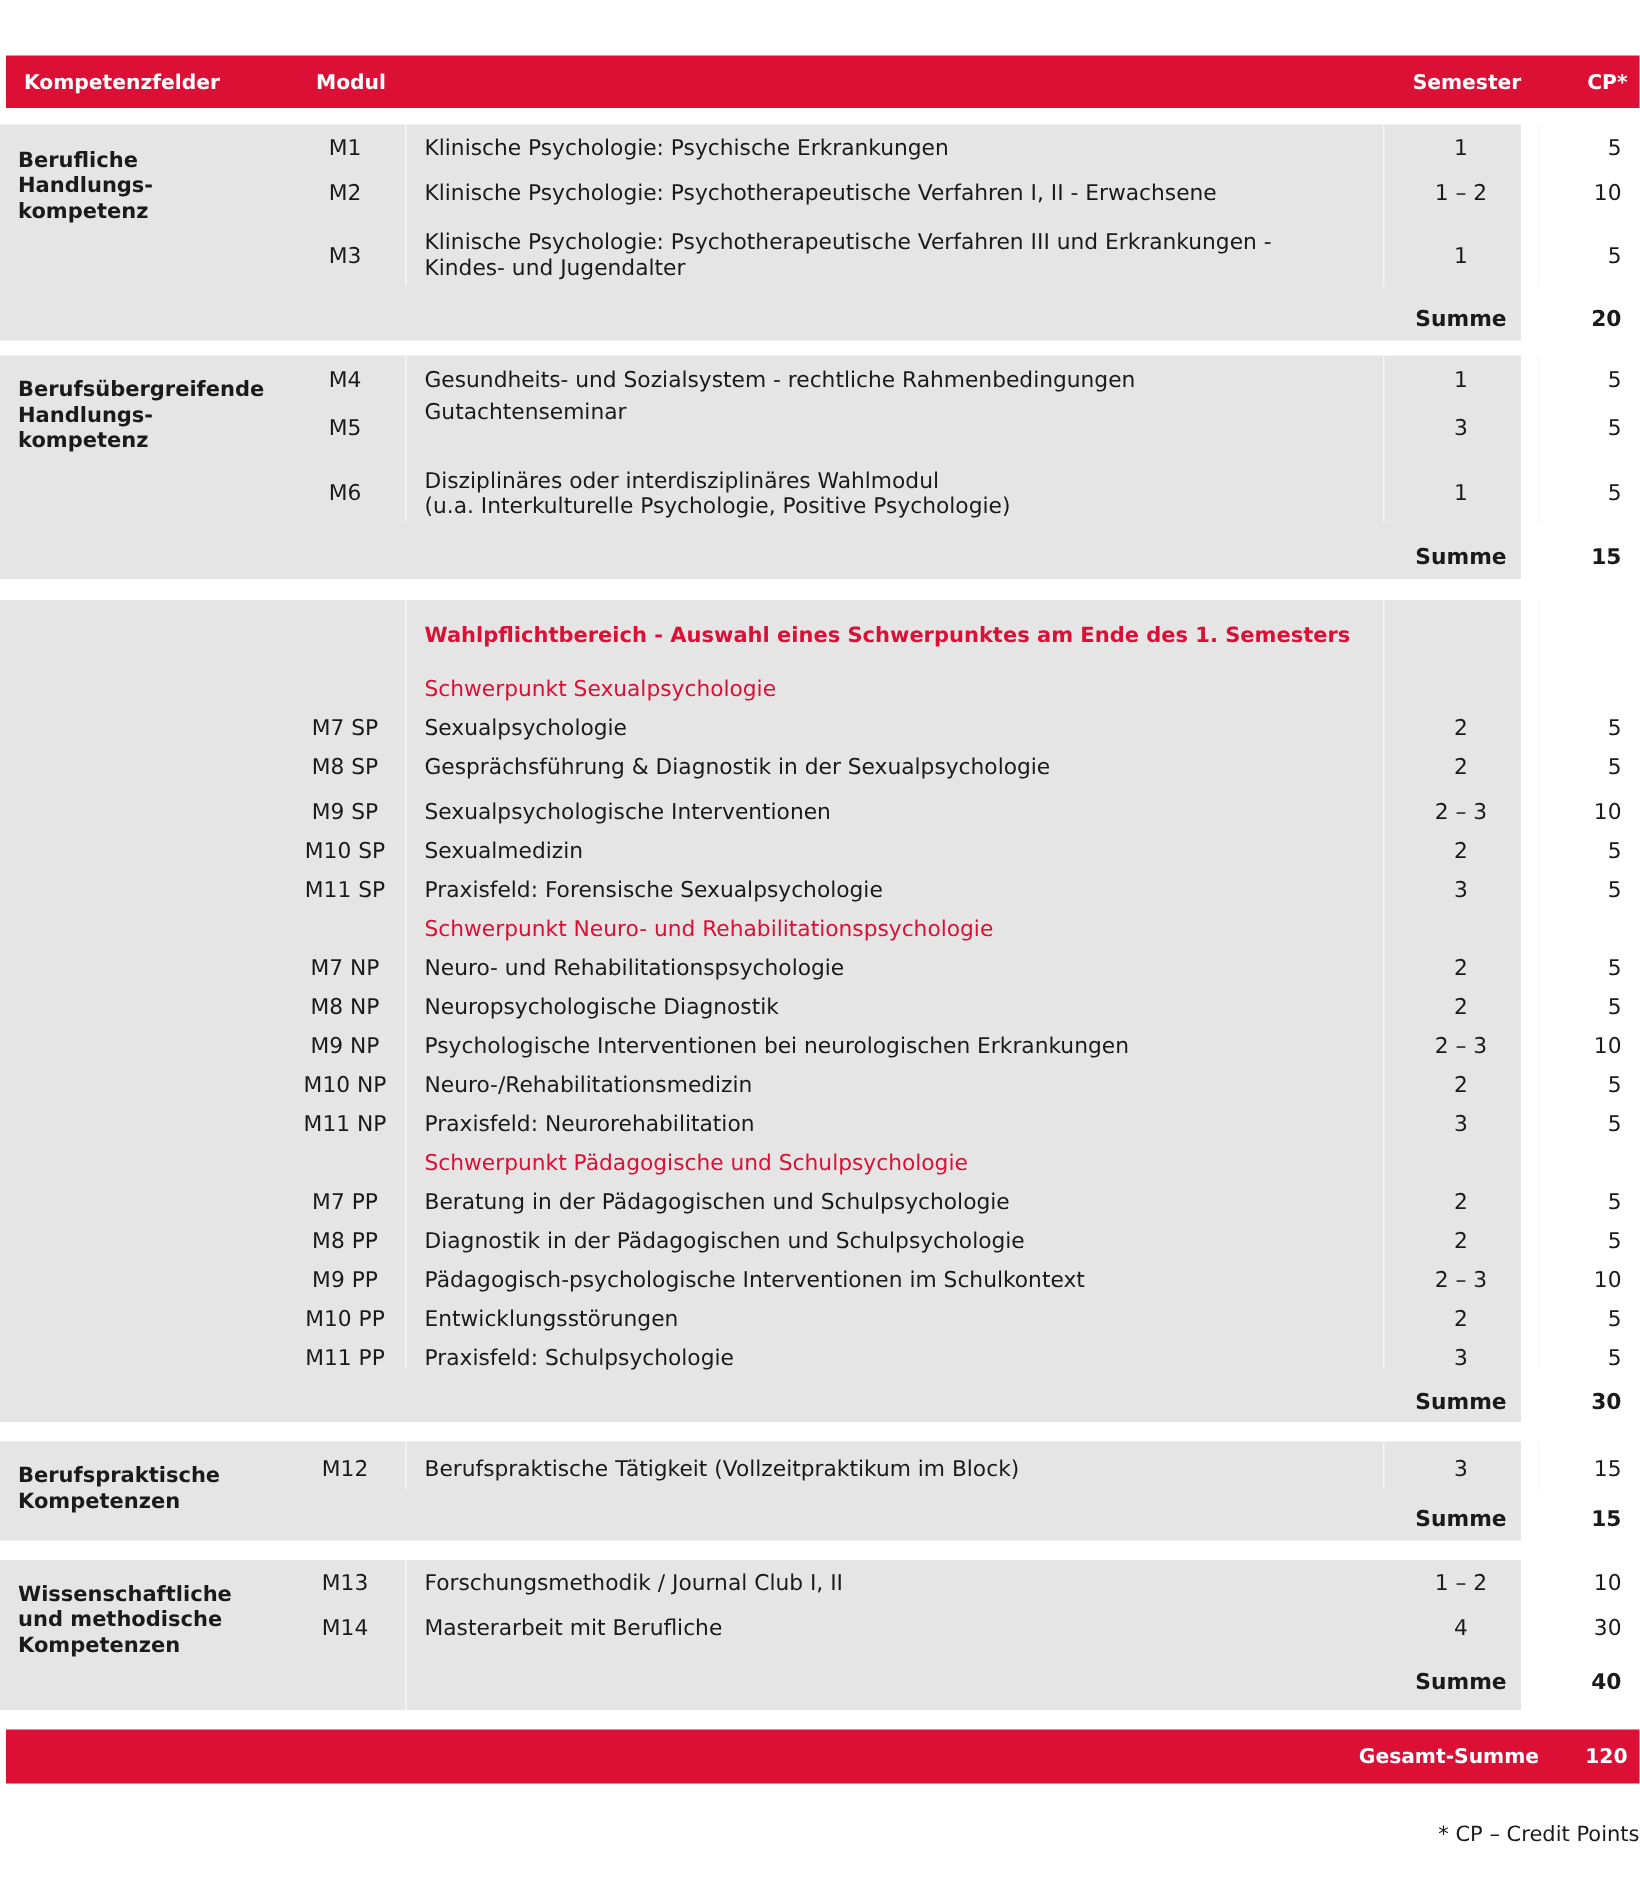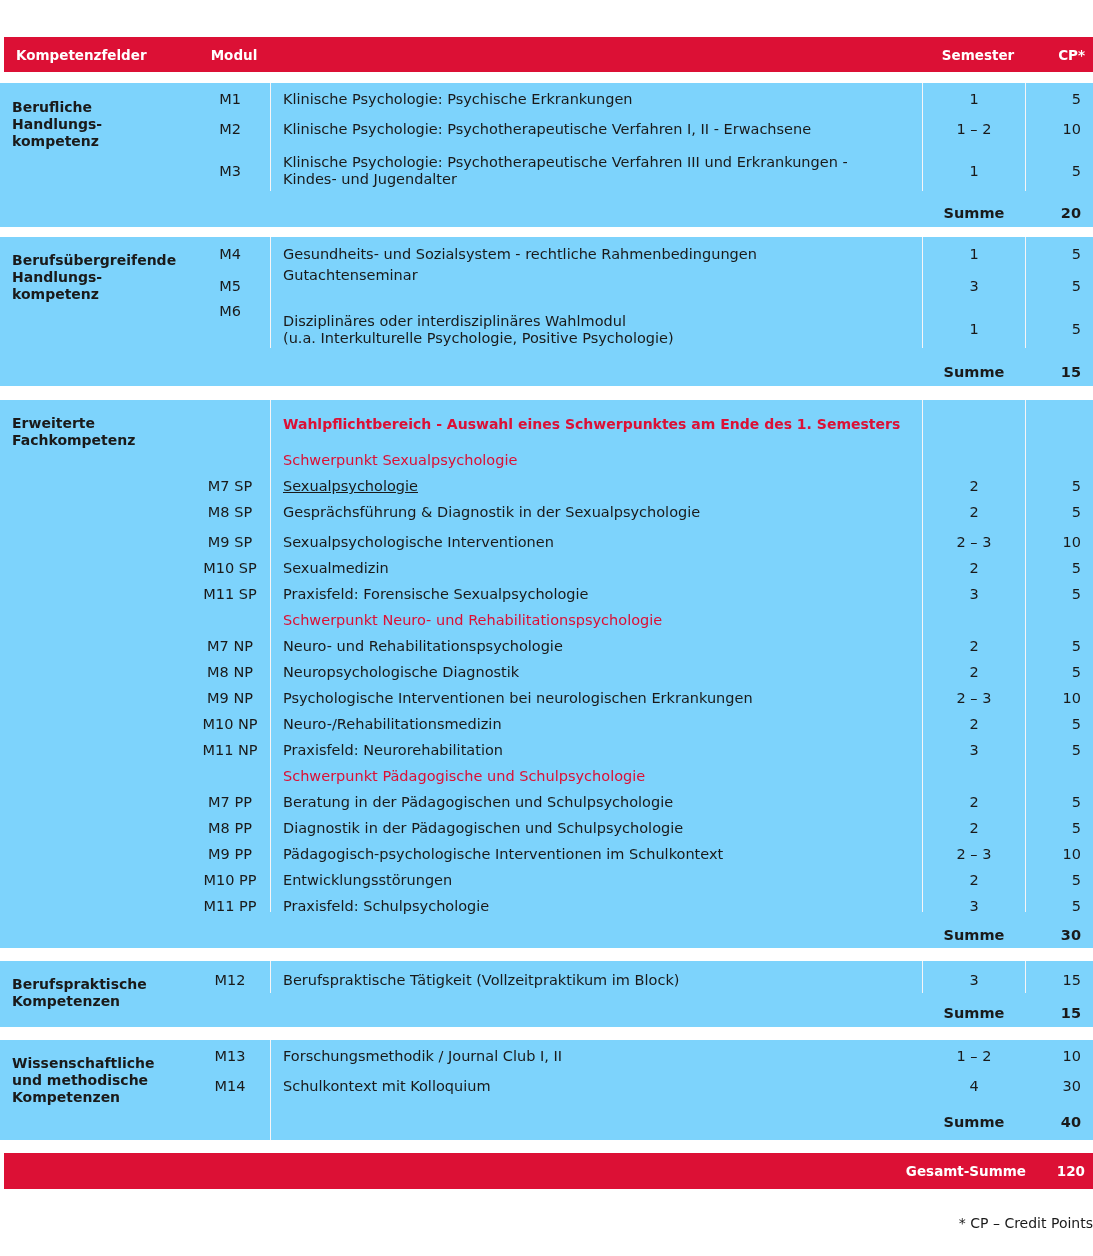--- a/index.html
+++ b/index.html
@@ -1,21 +1,21 @@
 <!DOCTYPE html>
 <html><head>
 <meta charset="utf-8">
 <style>
   html, body { margin: 0; padding: 0; background: #ffffff; }
   body { width: 1093px; height: 1256px; position: relative; overflow: hidden;
          font-family: "DejaVu Sans", sans-serif; color: #1a1a1a; }
   .bar { position: absolute; left: 4px; width: 1093px; background: #dc1035; color: #fff; padding-left: 48px; }
   .hdr { top: 37px; height: 35px; }
   .hdr span, .total span { position: absolute; top: 0; line-height: 37px; font-size: 13.5px; font-weight: bold; }
-  .section { position: absolute; left: 0; width: 1093px; background: #7dd3fc; }
+  .section { position: absolute; left: 0; width: 1014px; background: #e5e5e5; }
   .vline { position: absolute; top: 0; bottom: 0; width: 1px; background: #f6f5f7; }
   .cell { position: absolute; font-size: 14.5px; line-height: 17px; white-space: nowrap; }
   .field { left: 12px; font-weight: bold; font-size: 14px; white-space: normal; width: 170px; }
   .mod { left: 190px; width: 80px; text-align: center; font-weight: 500; }
   .desc { left: 283px; }
   .sem { left: 924px; width: 100px; text-align: center; }
   .cp { left: 1030px; width: 51px; text-align: right; }
   .sum-label { left: 924px; width: 100px; text-align: center; font-weight: bold; }
   .sum-val { left: 1030px; width: 51px; text-align: right; font-weight: bold; }
   .red-bold { color: #dc1035; font-weight: bold; font-size: 14px; }
@@ -74,44 +74,43 @@
     <div class="cell sem" style="top:9px">1</div>
     <div class="cell cp" style="top:9px">5</div>
   </div>
   <div>
     <div class="cell mod" style="top:41px">M5</div>
     <div class="cell desc" style="top:30px">Gutachtenseminar</div>
     <div class="cell sem" style="top:41px">3</div>
     <div class="cell cp" style="top:41px">5</div>
   </div>
   <div>
-    <div class="cell mod" style="top:66px">M6</div>
+    <div class="cell mod" style="top:84px">M6</div>
     <div class="cell desc" style="top:76px">Disziplinäres oder interdisziplinäres Wahlmodul</div>
     <div class="cell desc" style="top:93px">(u.a. Interkulturelle Psychologie, Positive Psychologie)</div>
     <div class="cell sem" style="top:84px">1</div>
     <div class="cell cp" style="top:84px">5</div>
   </div>
   <div>
     <div class="cell sum-label" style="top:127px">Summe</div>
     <div class="cell sum-val" style="top:127px">15</div>
   </div>
 </div>
 
 <div class="section" id="sec3" style="top:400px;height:548px">
   <div class="vline" style="left:270px;bottom:36px"></div>
   <div class="vline" style="left:922px;bottom:36px"></div>
   <div class="vline" style="left:1025px;bottom:36px"></div>
-  <div class="cell field" style="top:15px">Erweiterte Fachkompetenz</div>
   <div class="cell desc red-bold" style="top:16px">Wahlpflichtbereich - Auswahl eines Schwerpunktes am Ende des 1. Semesters</div>
   <div id="focus-container">
       <div>
         <div class="cell desc red" style="top: 52px;">Schwerpunkt Sexualpsychologie</div>
         <div>
           <div class="cell mod" style="top: 78px;">M7 SP</div>
-          <div class="cell desc" style="top: 78px; text-decoration: underline;">Sexualpsychologie</div>
+          <div class="cell desc" style="top: 78px;">Sexualpsychologie</div>
           <div class="cell sem" style="top: 78px;">2</div>
           <div class="cell cp" style="top: 78px;">5</div>
         </div>
         <div>
           <div class="cell mod" style="top: 104px;">M8 SP</div>
           <div class="cell desc" style="top: 104px;">Gesprächsführung &amp; Diagnostik in der Sexualpsychologie</div>
           <div class="cell sem" style="top: 104px;">2</div>
           <div class="cell cp" style="top: 104px;">5</div>
         </div>
         <div>
@@ -227,21 +226,21 @@
   <div class="vline" style="left:270px"></div>
   <div class="cell field" style="top:15px">Wissenschaftliche und methodische Kompetenzen</div>
   <div>
     <div class="cell mod" style="top:8px">M13</div>
     <div class="cell desc" style="top:8px">Forschungsmethodik / Journal Club I, II</div>
     <div class="cell sem" style="top:8px">1 – 2</div>
     <div class="cell cp" style="top:8px">10</div>
   </div>
   <div>
     <div class="cell mod" style="top:38px">M14</div>
-    <div class="cell desc" style="top:38px">Schulkontext mit Kolloquium</div>
+    <div class="cell desc" style="top:38px">Masterarbeit mit Berufliche</div>
     <div class="cell sem" style="top:38px">4</div>
     <div class="cell cp" style="top:38px">30</div>
   </div>
   <div>
     <div class="cell sum-label" style="top:74px">Summe</div>
     <div class="cell sum-val" style="top:74px">40</div>
   </div>
 </div>
 
 <div class="bar total">

